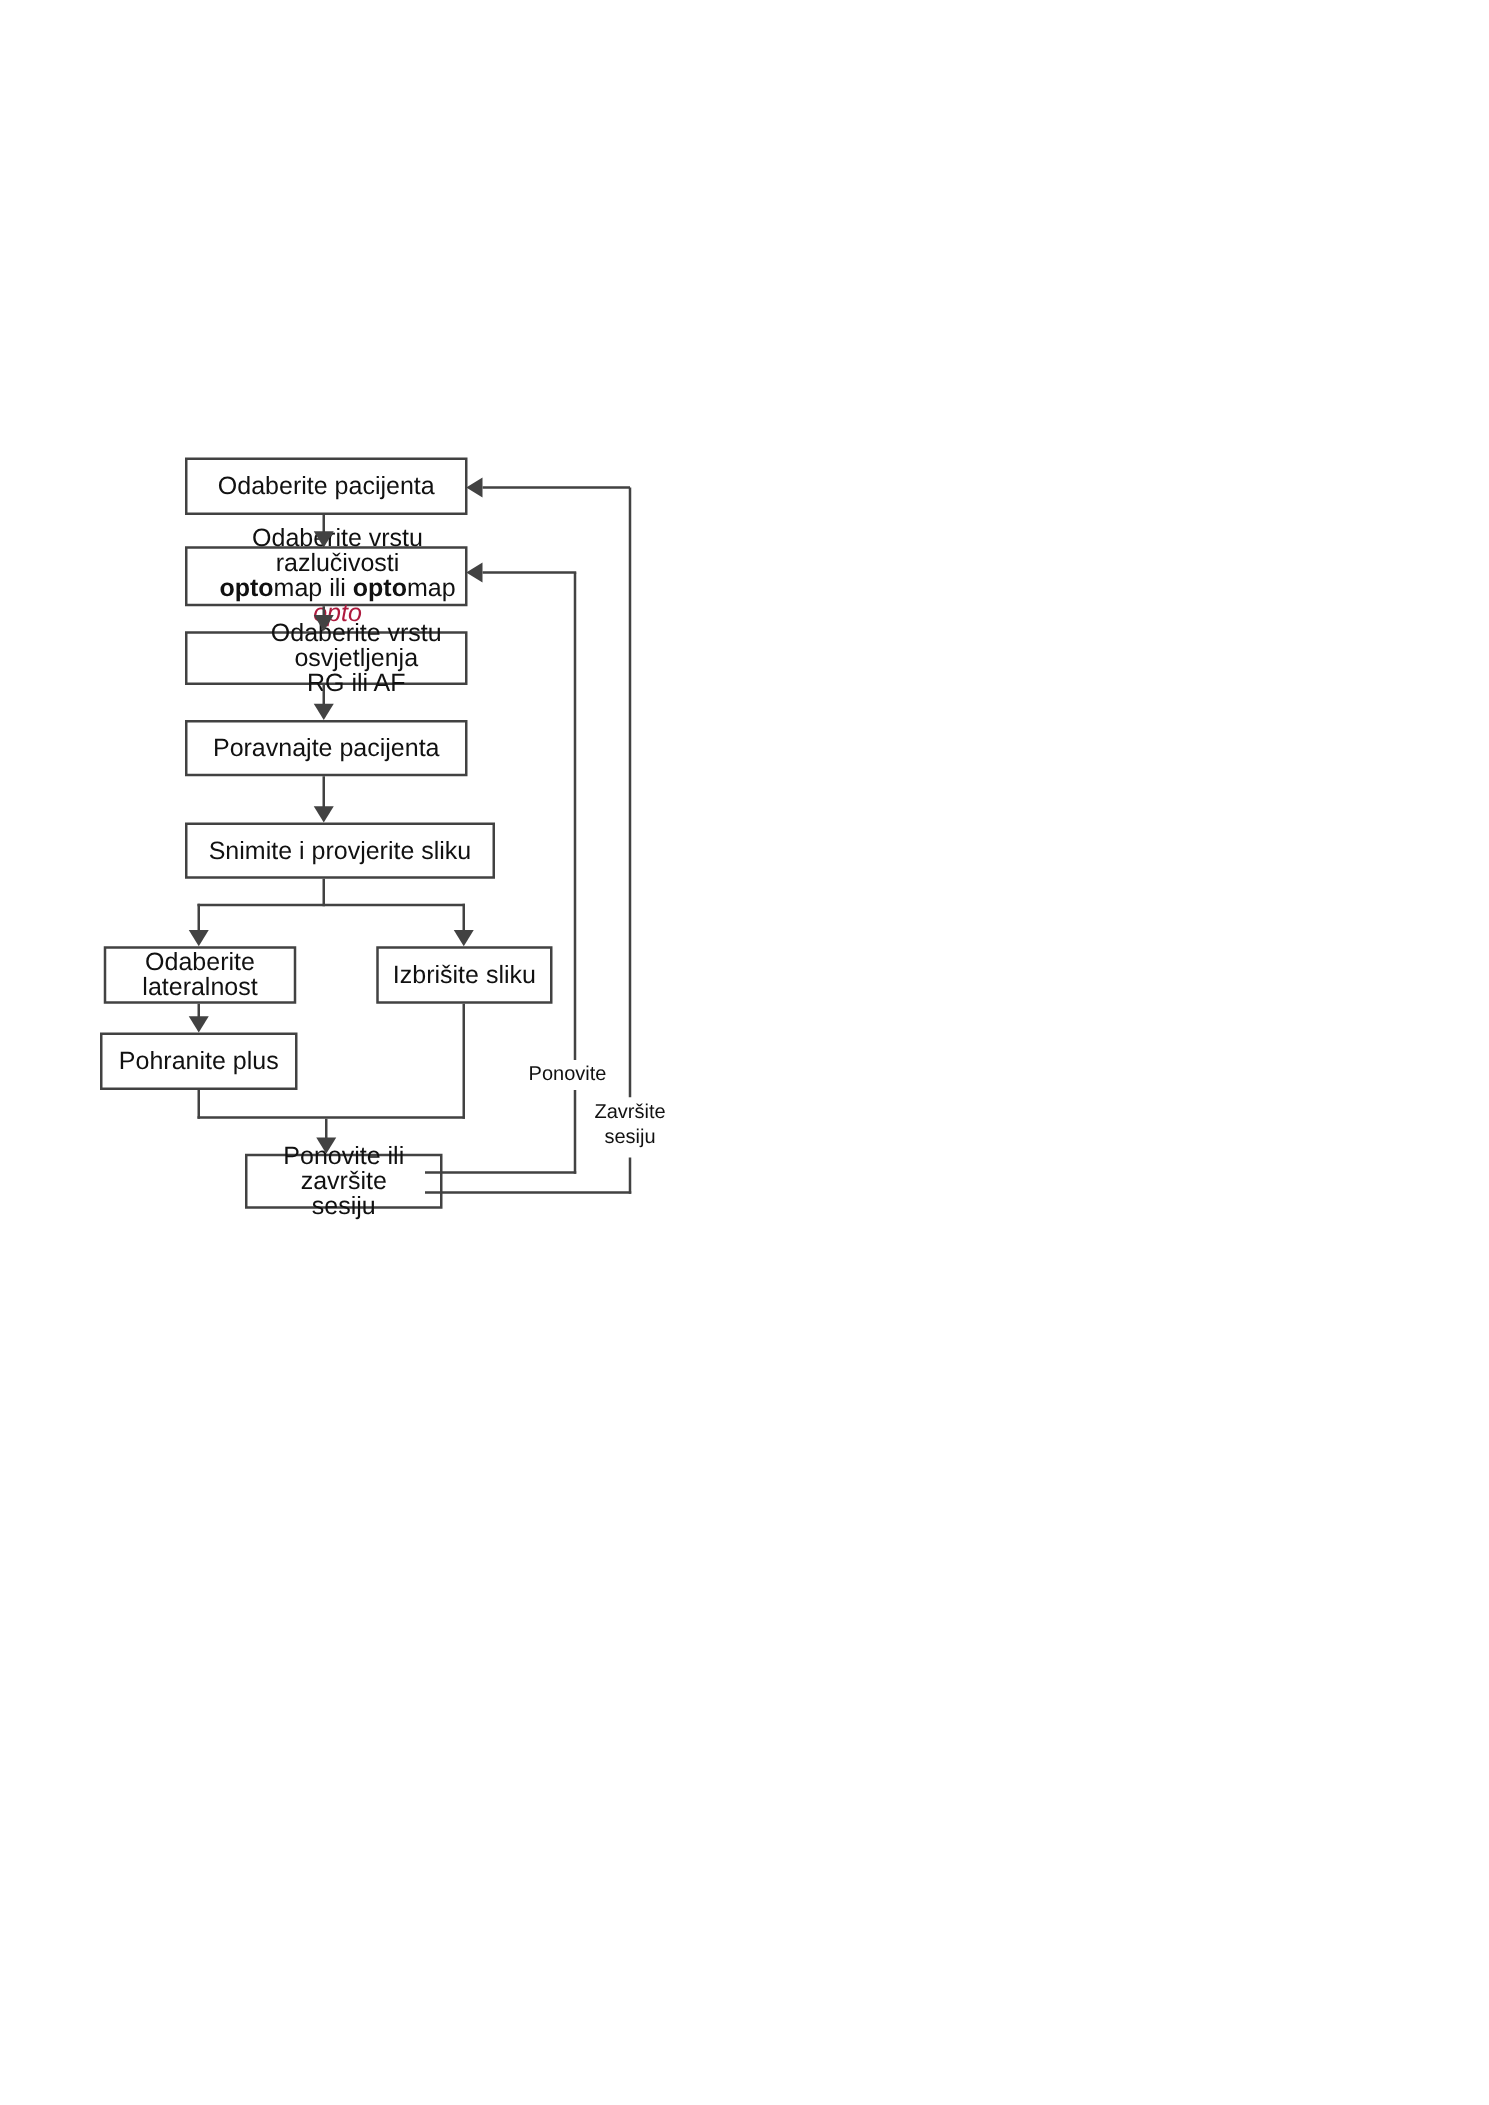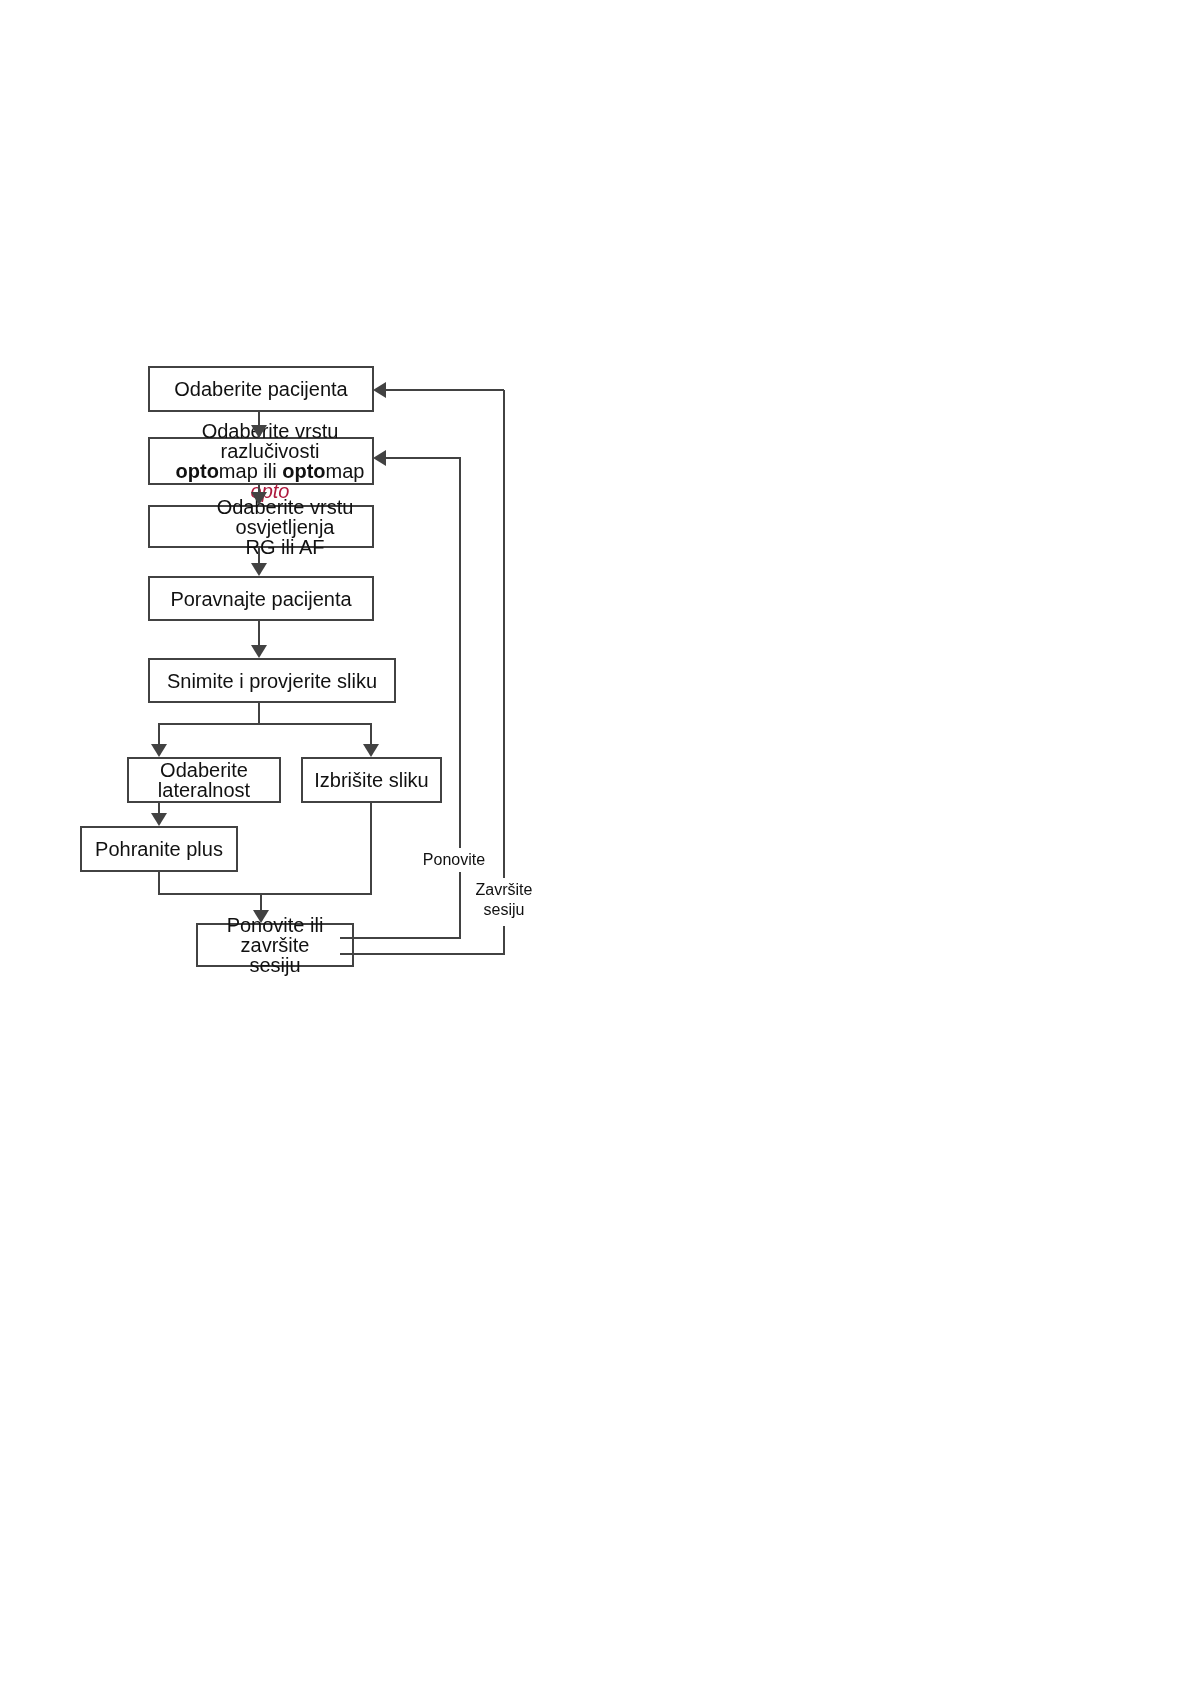--- a/index.html
+++ b/index.html
@@ -70,21 +70,21 @@
   </div>
 
   <div class="box" style="left:148px; top:576px; width:226px; height:45px;">
     <div>Poravnajte pacijenta</div>
   </div>
 
   <div class="box" style="left:148px; top:658px; width:248px; height:45px;">
     <div>Snimite i provjerite sliku</div>
   </div>
 
-  <div class="box" style="left:83px; top:757px; width:154px; height:46px;margin-left:44px;">
+  <div class="box" style="left:83px; top:757px; width:154px; height:46px;">
     <div>Odaberite</div>
     <div>lateralnost</div>
   </div>
 
   <div class="box" style="left:301px; top:757px; width:141px; height:46px;">
     <div>Izbrišite sliku</div>
   </div>
 
   <div class="box" style="left:80px; top:826px; width:158px; height:46px;">
     <div>Pohranite plus</div>

